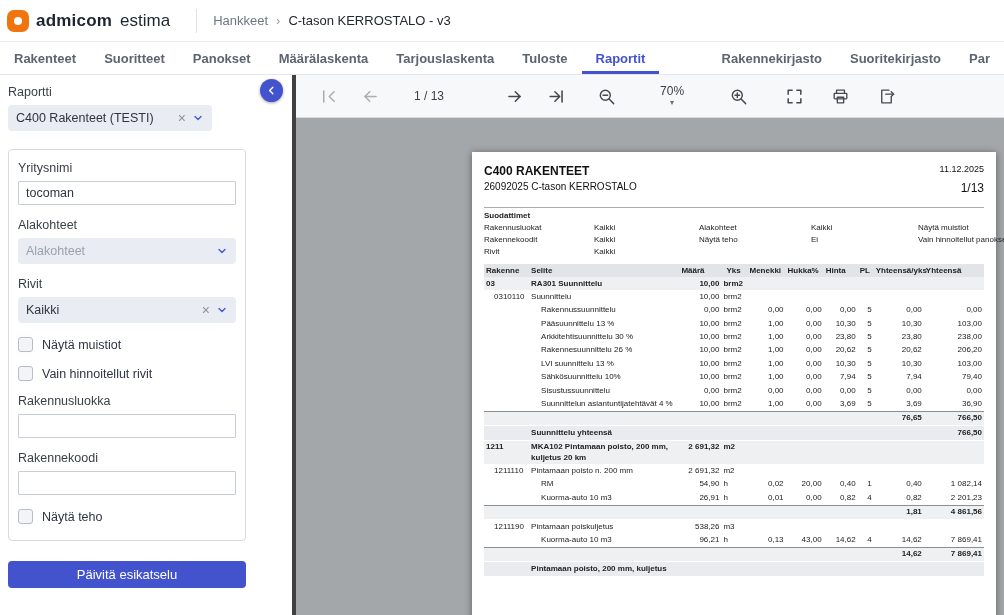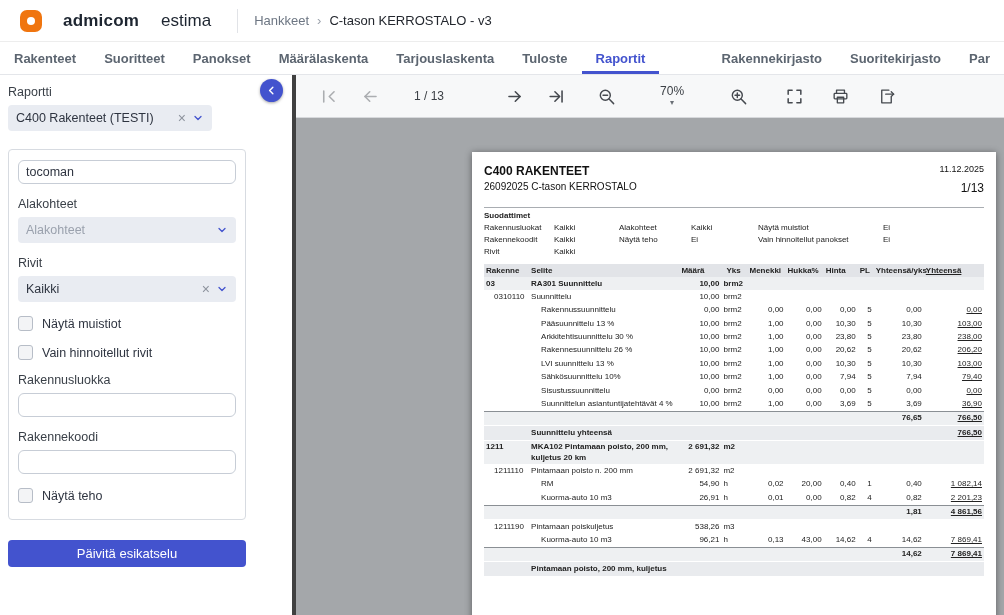--- a/index.html
+++ b/index.html
@@ -3,21 +3,21 @@
 <meta charset="utf-8">
 <style>
   * { margin:0; padding:0; box-sizing:border-box; }
   html,body { width:1004px; height:615px; overflow:hidden; background:#fff;
               font-family:"Liberation Sans", sans-serif; }
   .app { position:relative; width:1004px; height:615px; overflow:hidden; }
 
   
   .topbar { position:absolute; top:0; left:0; width:100%; height:42px; background:#fff;
             display:flex; align-items:center; border-bottom:1px solid #ededed; z-index:5; }
-  .brand { display:flex; align-items:center; gap:21px; padding:0 10px 0 20px; cursor:pointer; }
+  .brand { display:flex; align-items:center; gap:7px; padding:0 10px 0 7px; cursor:pointer; }
   .logo { width:22px; height:22px; background:#f0750f; border-radius:7px; position:relative; flex:none; }
   .logo::after { content:""; position:absolute; inset:7px; background:#fff; border-radius:50%; }
   .brand-admicom { font-size:17px; font-weight:bold; color:#1d2530; letter-spacing:.2px; }
   .brand-estima  { font-size:17px; font-weight:400; color:#1d2530; margin-left:1px; }
   .topbar-divider { width:1px; height:24px; background:#e1e3e7; margin:0 16px; }
   .breadcrumb { display:flex; align-items:center; gap:8px; font-size:13px; }
   .crumb-root { color:#6d7683; cursor:pointer; }
   .crumb-sep  { color:#9aa1ab; }
   .crumb-current { color:#23272e; }
 
@@ -40,21 +40,21 @@
   .select-value.muted { color:#9aa1ad; }
   .clear-x { color:#8d939d; font-size:14px; line-height:1; cursor:pointer; }
   .chev { display:flex; align-items:center; }
   .collapse-btn { position:absolute; top:4px; left:260px; width:23px; height:23px; border-radius:50%;
                   background:#4353ce; border:none; color:#fff; display:flex; align-items:center;
                   justify-content:center; cursor:pointer; box-shadow:0 1px 3px rgba(0,0,0,.35); z-index:6; }
   .panel { margin-top:18px; width:238px; border:1px solid #d7dbe1; border-radius:4px;
            padding:10px 9px 16px; background:#fff; }
   .panel .field-label { margin:13px 0 6px; }
   .panel .field-label:first-child { margin-top:1px; }
-  .text-input { width:100%; height:24px; border:1px solid #c7cdd6; border-radius:6px;
+  .text-input { width:100%; height:24px; border:1px solid #c7cdd6; border-radius:1px;
                 font-size:12.5px; color:#2e3440; padding:0 7px; font-family:inherit; background:#fff; }
   .check-row { display:flex; align-items:center; gap:9px; margin-top:14px; font-size:12.5px;
                color:#2e3440; cursor:pointer; }
   .checkbox { width:15px; height:15px; border:1px solid #b7bdc7; background:#f3f4f6;
               border-radius:3px; flex:none; }
   .update-btn { margin-top:20px; width:238px; height:27px; background:#4353ce; color:#fff;
                 border:none; border-radius:4px; font-size:13px; cursor:pointer; font-family:inherit; }
 
   
   .main { position:absolute; top:75px; left:292px; width:712px; height:540px;
@@ -79,35 +79,35 @@
   
   .r-head { display:flex; justify-content:space-between; align-items:flex-start; }
   .r-title { font-size:12px; font-weight:bold; color:#111; }
   .r-date  { font-size:9px; color:#111; }
   .r-subhead { display:flex; justify-content:space-between; margin-top:3px; }
   .r-subtitle { font-size:10px; color:#111; }
   .r-pageno { font-size:12px; color:#111; align-self:flex-end; }
   .r-filters { margin-top:12px; border-top:1px solid #a9adb2; padding-top:3px;
                font-size:8px; color:#222; }
   .rf-title { font-weight:bold; margin-bottom:2px; }
-  .rf-row { display:grid; grid-template-columns:70px 65px 72px 67px 125px 1fr; line-height:1.5; }
+  .rf-row { display:grid; grid-template-columns:70px 65px 72px 67px 125px 1fr; line-height:1.5;gap:40px; }
   .r-table { width:100%; border-collapse:collapse; table-layout:fixed; margin-top:6px;
              font-size:8px; color:#222; }
   .r-table th { background:#e2e4e8; font-weight:bold; padding:2px; text-align:left;margin-left:40px; }
   .r-table td { padding:1.5px 2px; vertical-align:top; line-height:1.3; word-wrap:break-word; }
   .col-rakenne { width:45px; }
   .col-selite  { width:150px; }
   .col-maara   { width:42px; text-align:right; }
   .col-yks     { width:26px; padding-left:5px; }
   .col-menekki { width:38px; text-align:right; }
   .col-hukka   { width:38px; text-align:right; }
   .col-hinta   { width:34px; text-align:right; }
   .col-pl      { width:16px; text-align:right; }
   .col-yhteensa_yks { width:50px; text-align:right; }
-  .col-yhteensa     { width:60px; text-align:right;text-decoration:underline; }
+  .col-yhteensa     { width:60px; text-align:right; }
   th.col-yks { padding-left:5px; }
   .row-group td { font-weight:bold; background:#eef0f2; }
   .row-total td { font-weight:bold; background:#e9ebee; border-bottom:1px solid #fff; }
   .row-subtotal td { font-weight:bold; background:#eef0f2; border-top:1px solid #8a8f94;
                      border-bottom:1px solid #fff; }
   .row-item .col-selite { padding-left:12px; }
   .row-sub  .col-rakenne { padding-left:10px; }
 </style>
 </head>
 <body>
@@ -157,20 +157,21 @@
       </span>
     </div>
 
     <button class="collapse-btn">
       <svg width="13" height="13" viewBox="0 0 24 24">
           <path d="M14.5 6l-6 6 6 6" fill="none" stroke="#fff" stroke-width="2.6" stroke-linecap="round" stroke-linejoin="round"></path>
         </svg>
     </button>
 
     <div class="panel">
+      <div class="field-label">Yritysnimi</div>
       <input class="text-input" type="text" value="tocoman" style="">
 
       <div class="field-label">Alakohteet</div>
       <div class="select">
         <span class="select-value muted">Alakohteet</span>
         <span class="chev">
           <svg width="12" height="12" viewBox="0 0 24 24">
               <path d="M6 9l6 6 6-6" fill="none" stroke="#4353ce" stroke-width="2.6" stroke-linecap="round" stroke-linejoin="round"></path>
             </svg>
         </span>

